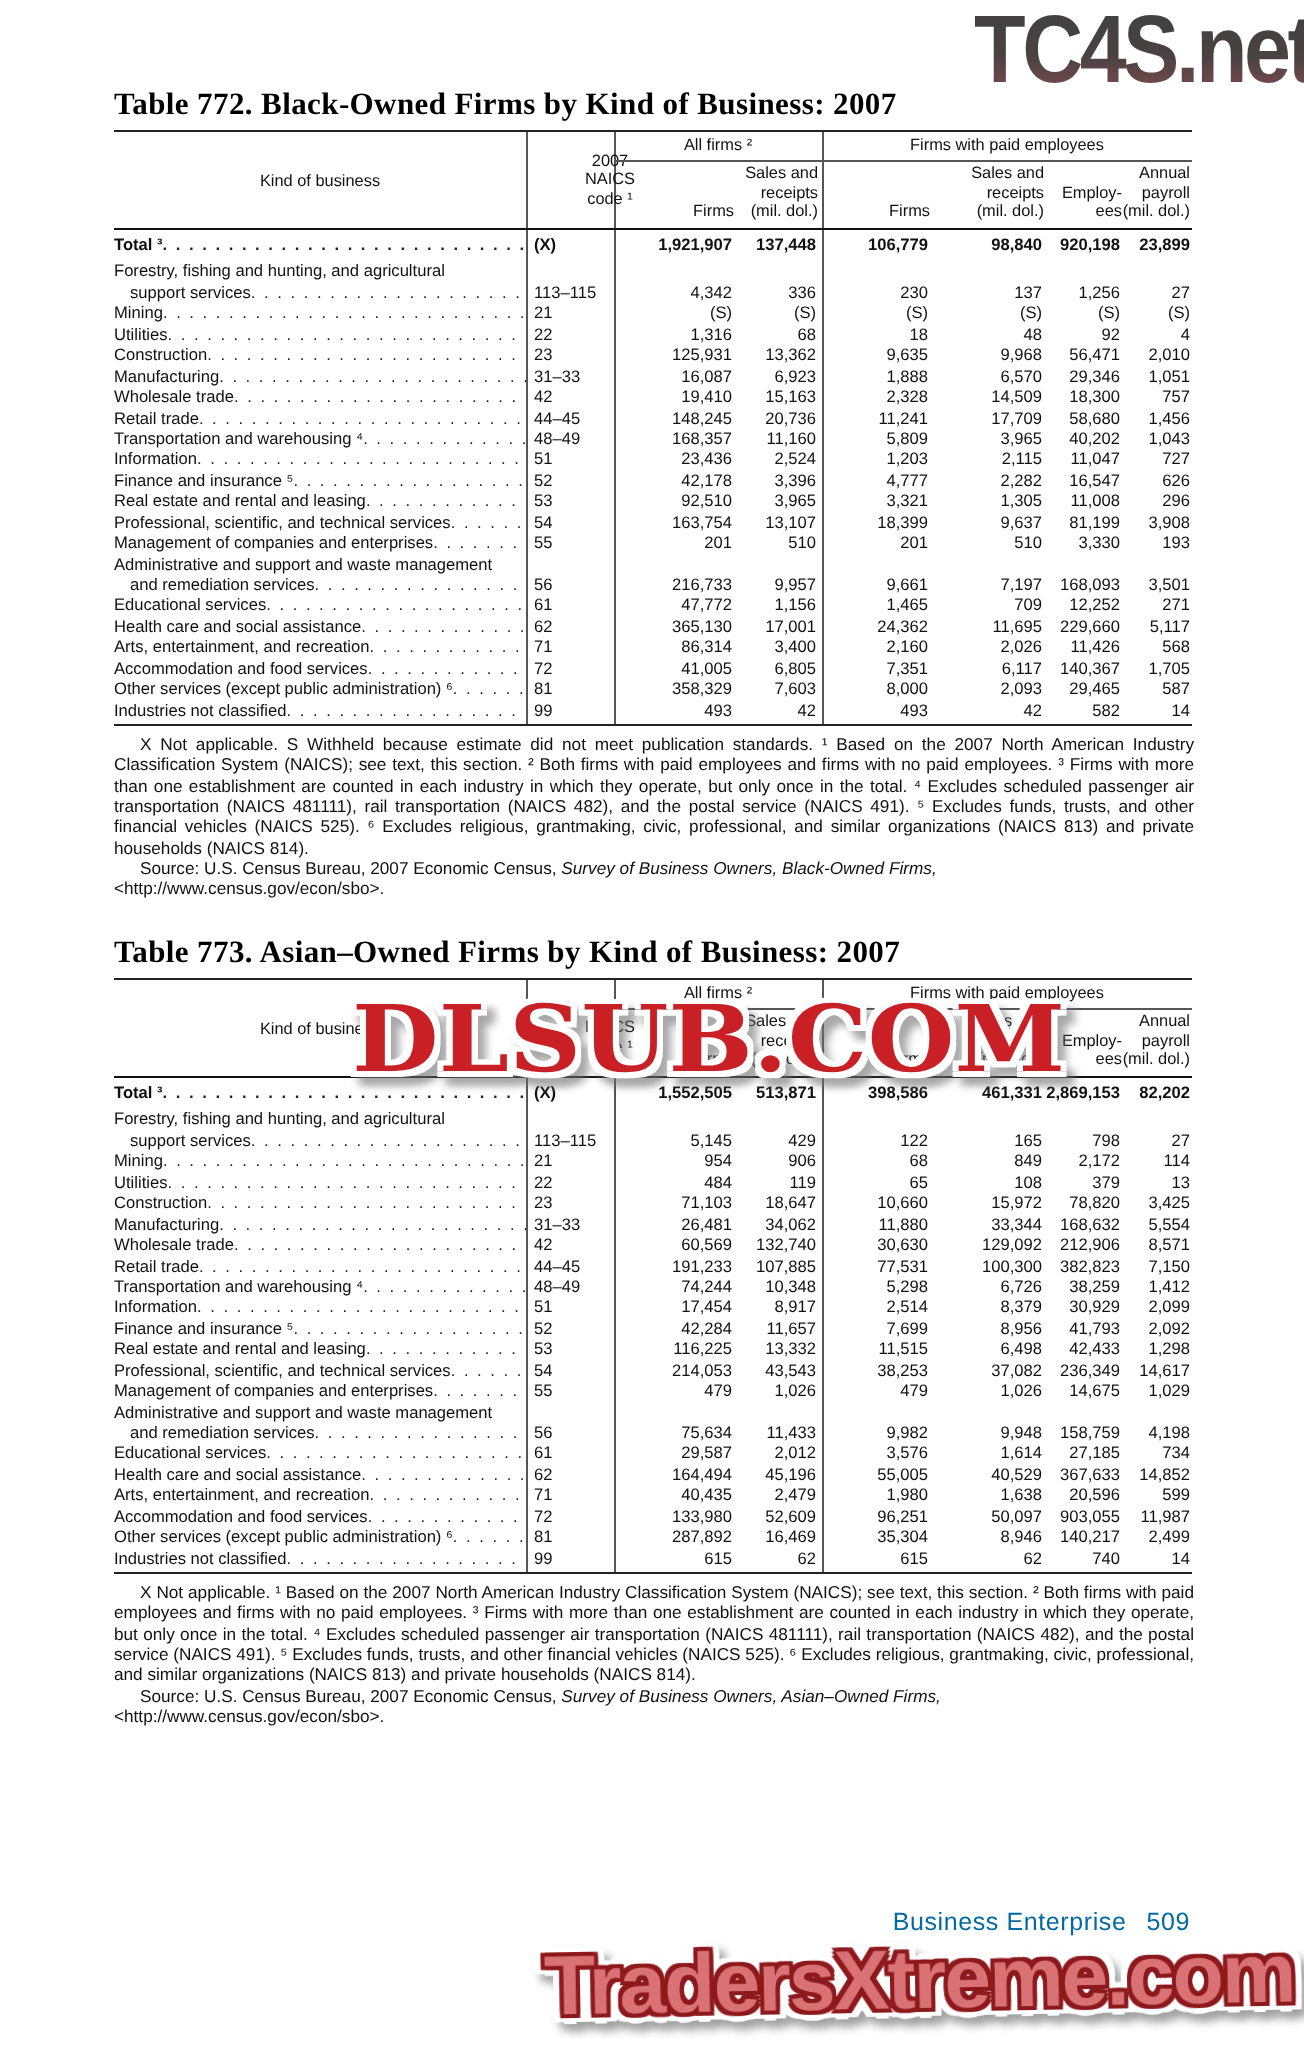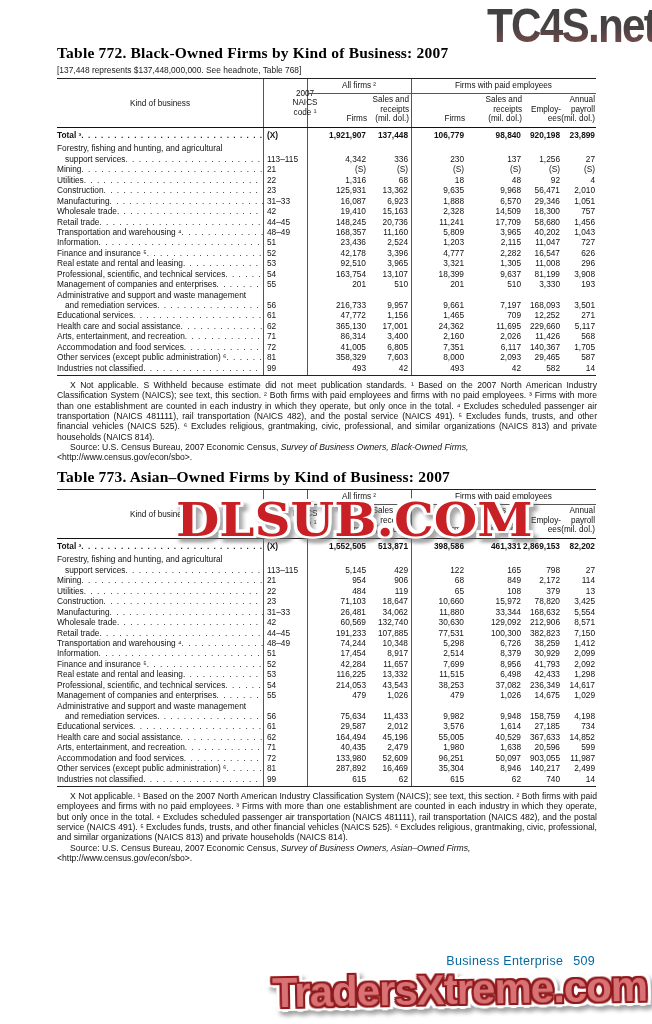--- a/index.html
+++ b/index.html
@@ -76,21 +76,20 @@
 </style>
 </head>
 <body>
 
 <div class="page">
 
   <div class="wm-top">TC4S.net</div>
 
   <section class="tsec" style="top:44px;">
     <h2 class="t-title">Table 772. Black-Owned Firms by Kind of Business: 2007</h2>
-    <div class="headnote">[137,448 represents $137,448,000,000. See headnote, Table 768]</div>
 
     <div class="tablebox">
       <div class="vr vr1"></div>
       <div class="vr vr2"></div>
       <div class="vr vr3"></div>
 
       <div class="thead">
         <div class="h-kind">Kind of business</div>
         <div class="h-naics-in">2007
 NAICS

